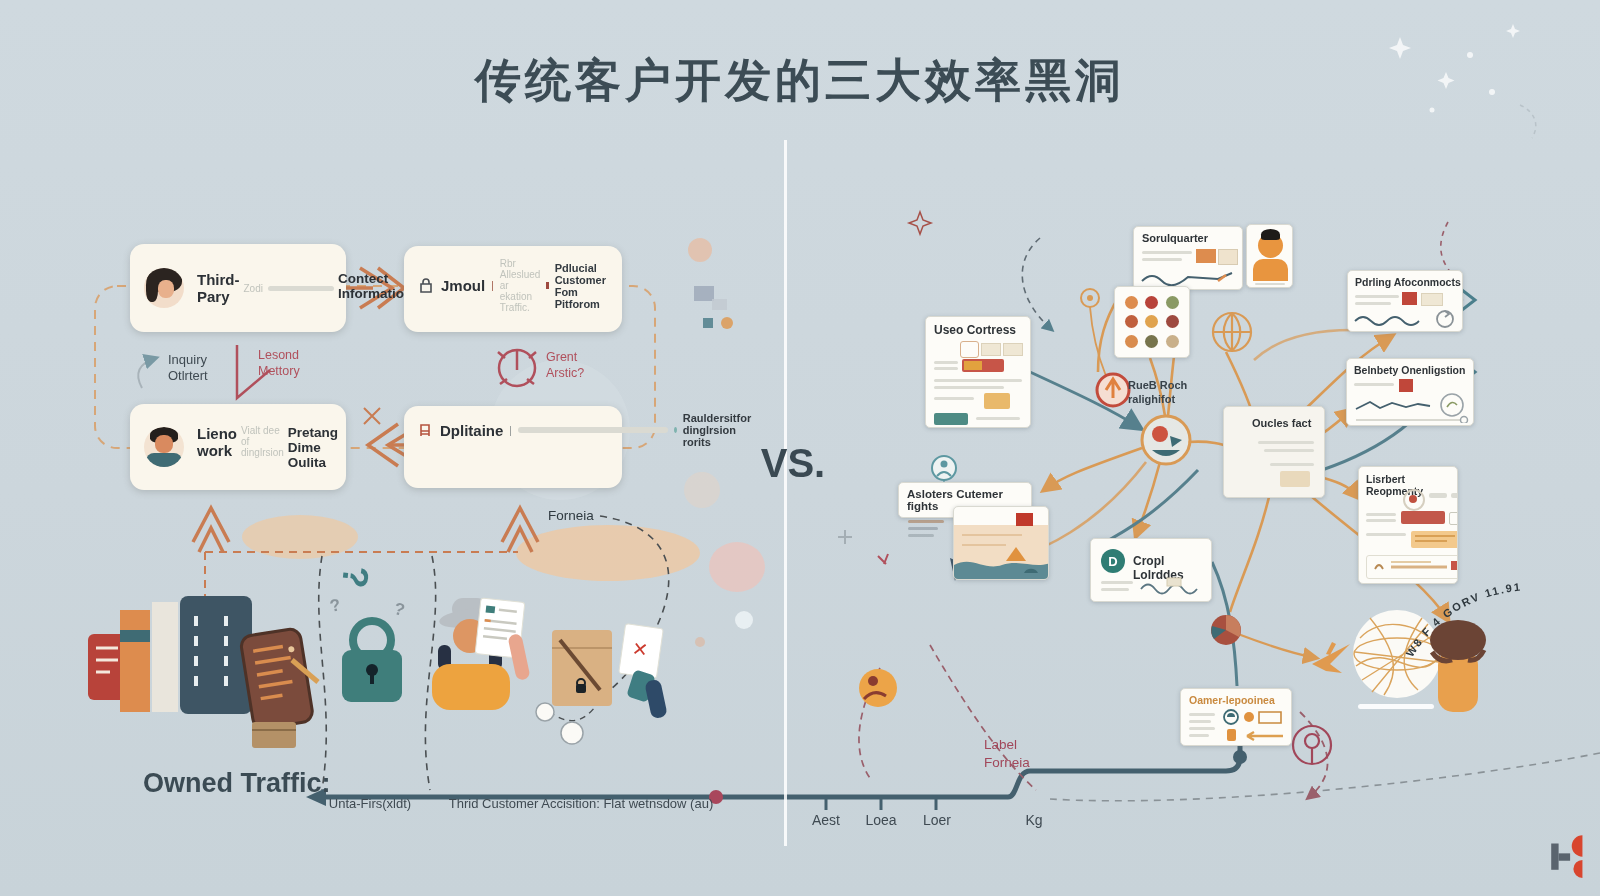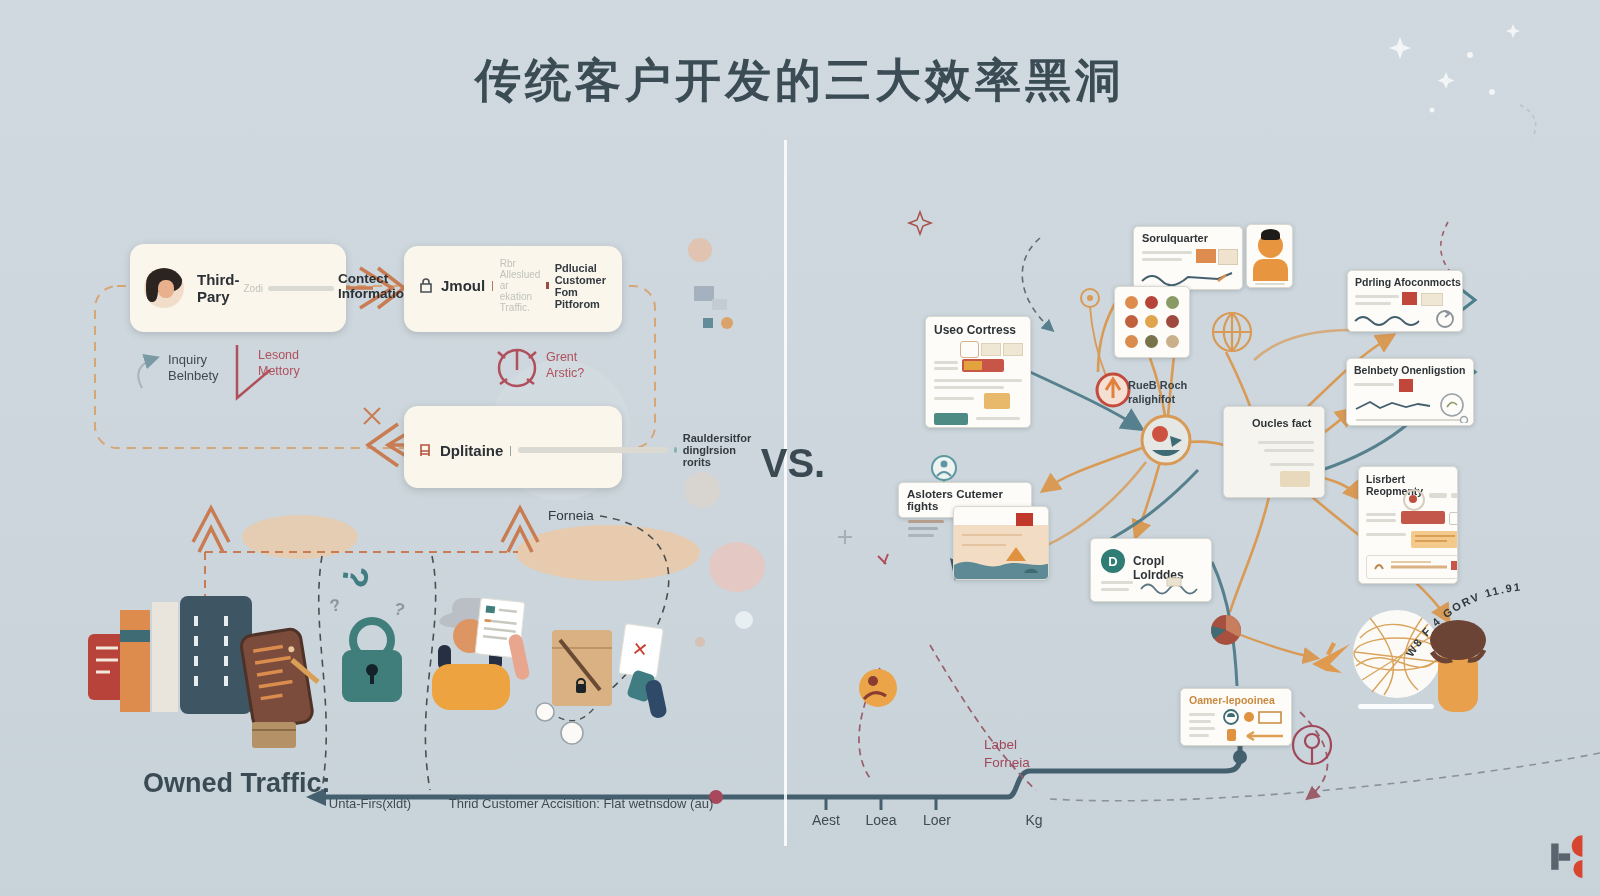--- a/index.html
+++ b/index.html
@@ -333,43 +333,55 @@
         <span style="color:#a05a48;font-size:10px;">|</span>
         <span class="bmut">Rbr Alleslued ar ekation Traffic.</span>
       </span>
       <span class="bullet-row">
         <span style="width:7px;height:7px;background:#9e4a3f;display:inline-block;"></span>
         <span>Pdlucial Customer Fom Pitforom</span>
       </span>
     </div>
   </div>
 
-
-  <div class="box" style="left:404px;top:406px;width:218px;height:82px;align-items:flex-start;padding-top:26px;">
+  <div class="box" style="left:130px;top:404px;width:216px;height:86px;">
+    <div class="avatar" style="background:#f3e3d2;">
+      <div class="abs" style="left:6px;top:0px;width:28px;height:16px;background:#241f1c;border-radius:50% 50% 30% 30%;"></div>
+      <div class="abs" style="left:11px;top:8px;width:18px;height:18px;background:#d98a5f;border-radius:45%;"></div>
+      <div class="abs" style="left:2px;top:26px;width:36px;height:16px;background:#3f6b74;border-radius:8px 8px 0 0;"></div>
+    </div>
+    <div class="tcol">
+      <span class="bt">Lieno work</span>
+      <span class="bmut">Vialt dee of dinglrsion</span>
+      <span class="bline2">Pretang Dime Oulita</span>
+    </div>
+  </div>
+
+  <div class="box" style="left:404px;top:406px;width:218px;height:82px;align-items:flex-start;padding-top:6px;">
     <div class="tcol" style="gap:6px;width:100%;">
       <span style="display:flex;align-items:center;gap:7px;">
         <svg width="15" height="15">
             <path d="M3,2 h8 v6 h-8 z M3,8 v5 M11,8 v5 M3,11 h8" fill="none" stroke="#b5543f" stroke-width="1.6"></path>
           </svg>
         <span class="bt">Dplitaine</span>
       </span>
       <span style="display:flex;align-items:center;gap:6px;">
         <span style="color:#8a8f8f;font-size:10px;">|</span>
         <span class="gbar" style="width:150px;height:6px;display:inline-block;"></span>
       </span>
       <span class="bullet-row">
         <span style="width:6px;height:6px;border-radius:50%;background:#7fb3af;display:inline-block;"></span>
         <span>Rauldersitfor dinglrsion rorits</span>
       </span>
     </div>
   </div>
 
   <div class="abs lbl2" style="left:168px;top:352px;">
     <div>Inquiry</div>
-      <div>Belnbety</div>
+      <div>Otlrtert</div>
   </div>
   <div class="abs lblred" style="left:258px;top:348px;">
     <div>Lesond</div>
       <div>Mettory</div>
   </div>
   <div class="abs lblred" style="left:546px;top:350px;">
     <div>Grent</div>
       <div>Arstic?</div>
   </div>
   <div class="abs" style="left:548px;top:508px;font-size:13.5px;color:#2f3a40;">Forneia</div>

